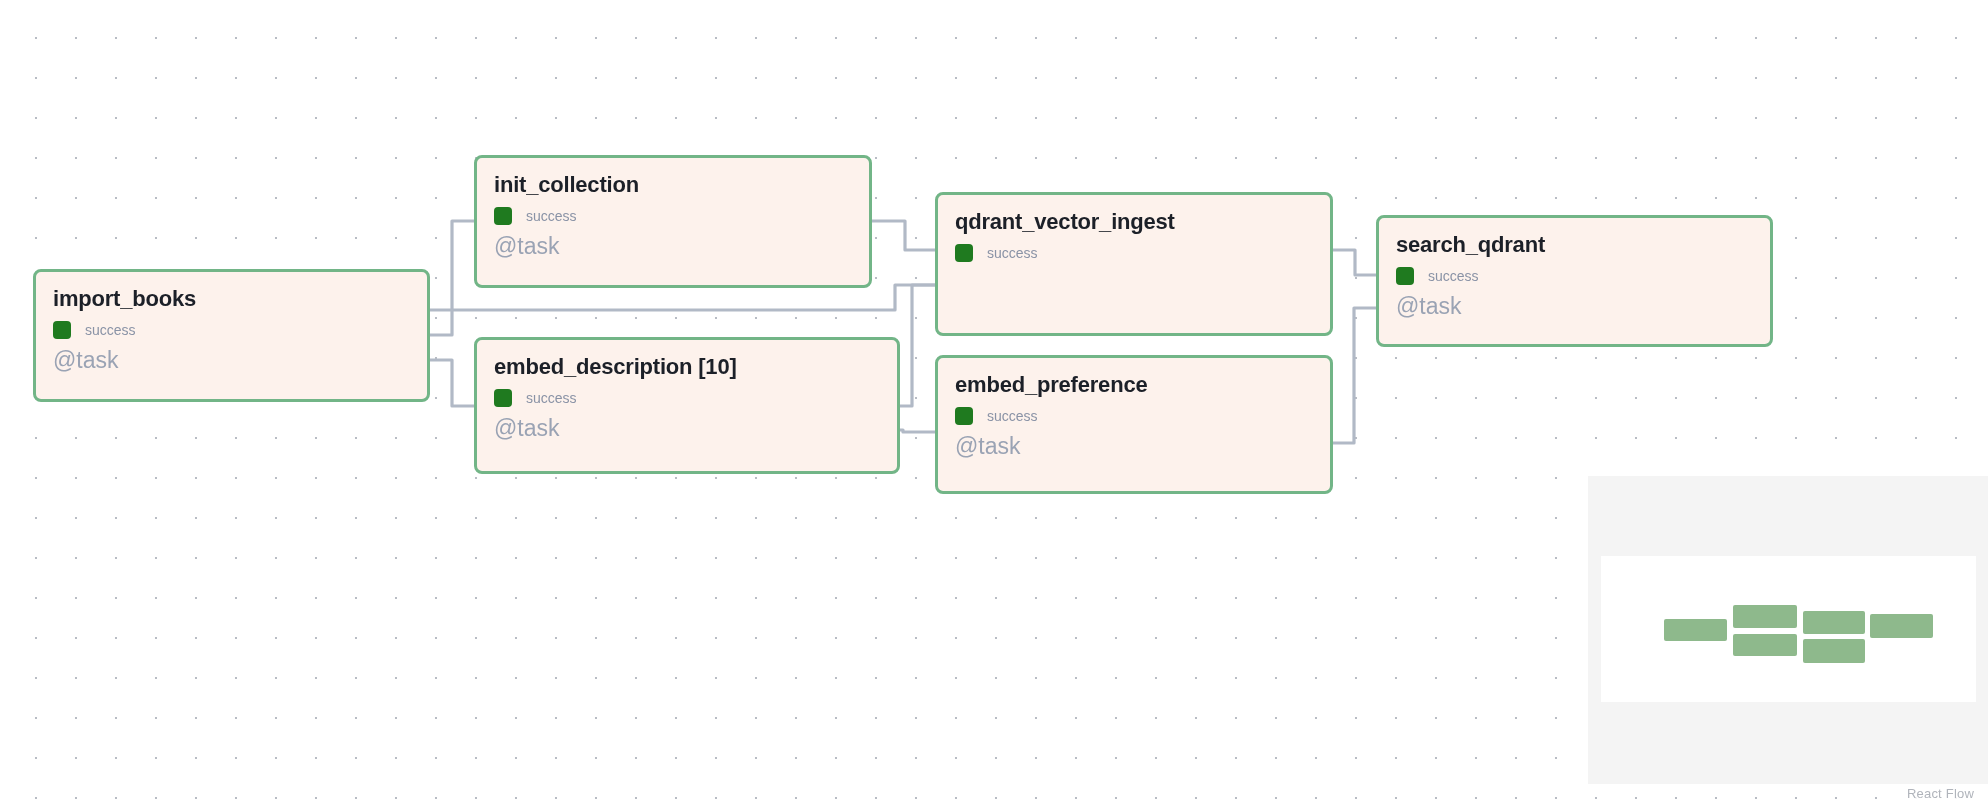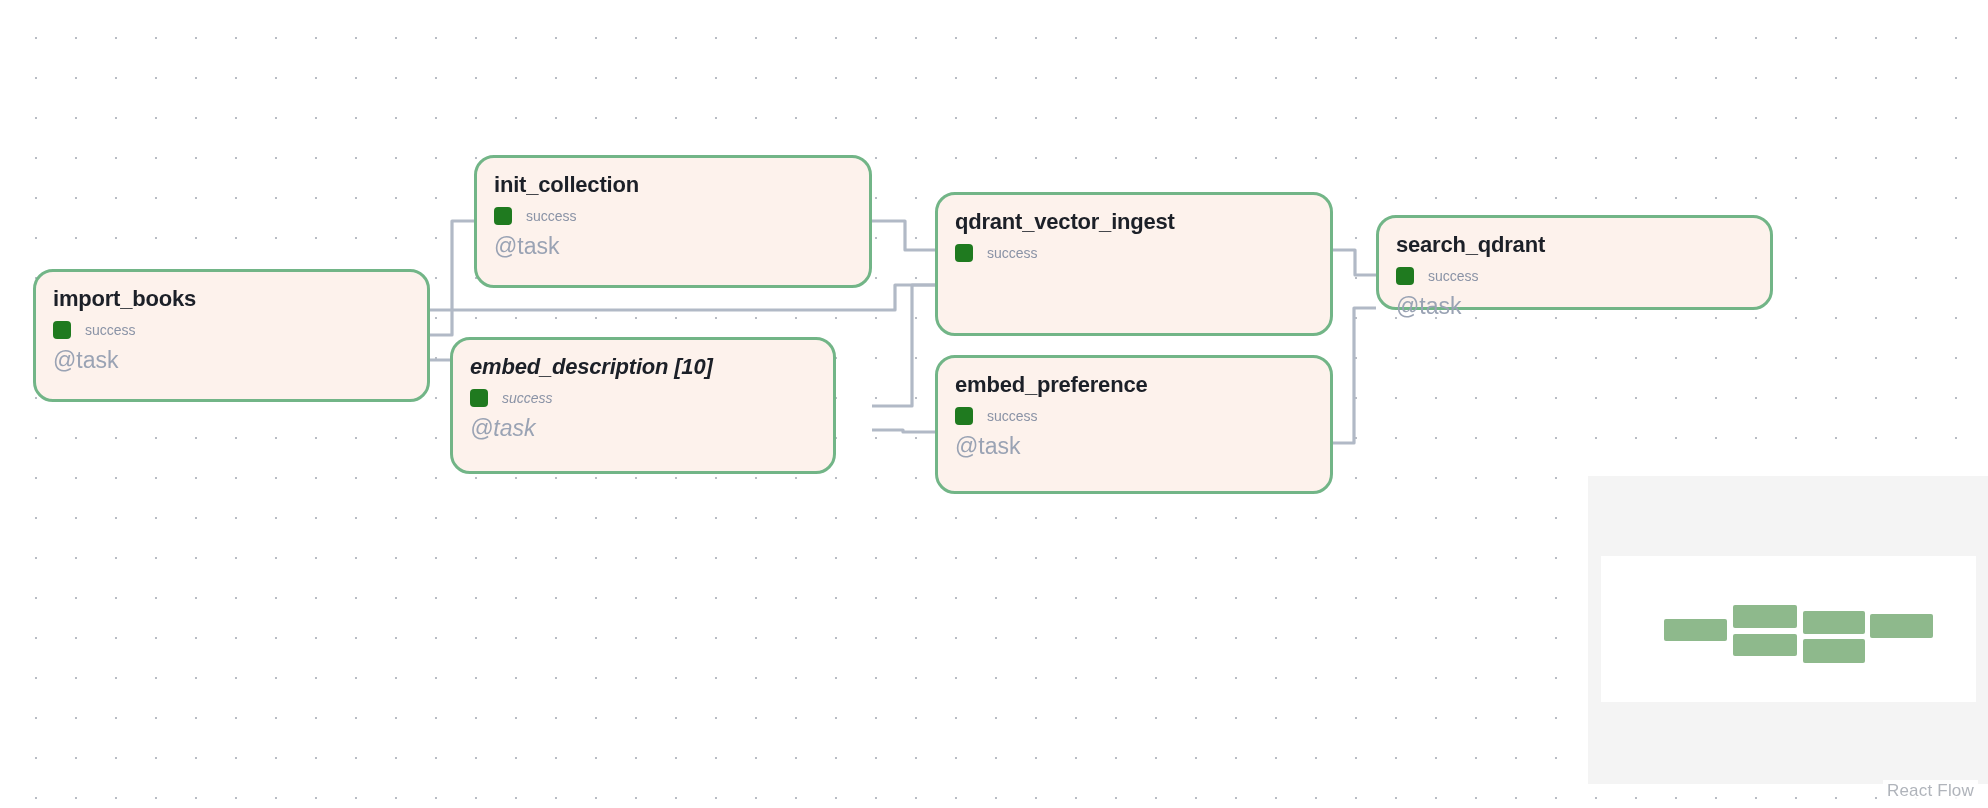--- a/index.html
+++ b/index.html
@@ -39,21 +39,21 @@
     stroke-linejoin: round;
     stroke-linecap: butt;
   }
 
   
   .node {
     position: absolute;
     box-sizing: border-box;
     background: #fdf2ec;
     border: 3px solid #72b587;
-    border-radius: 20px;
+    border-radius: 8px;
     padding: 14px 17px 24px 17px;
     cursor: pointer;
   }
   .node-title {
     font-size: 22px;
     font-weight: bold;
     color: #1c2028;
     letter-spacing: -0.2px;
     line-height: 1.15;
     white-space: nowrap;
@@ -108,21 +108,21 @@
     position: absolute;
     background: #8eb98c;
     border-radius: 2px;
   }
 
   
   #attribution {
     position: absolute;
     right: 10px;
     bottom: 6px;
-    font-size: 17px;
+    font-size: 13px;
     color: #b0b4bb;
     letter-spacing: 0.2px;
     background: rgba(255,255,255,0.85);
     padding: 1px 4px;
   }
 </style>
 </head>
 <body>
 
 <div id="canvas">
@@ -157,21 +157,21 @@
 
   <div class="node" style="left:474px; top:155px; width:398px; height:133px;">
     <div class="node-title">init_collection</div>
     <div class="node-status-row">
       <span class="status-swatch"></span>
       <span class="status-text">success</span>
     </div>
     <div class="node-meta">@task</div>
   </div>
 
-  <div class="node" style="left:450px; top:337px; width:386px; height:137px;font-style:italic;">
+  <div class="node" style="left:474px; top:337px; width:426px; height:137px;">
     <div class="node-title">embed_description [10]</div>
     <div class="node-status-row">
       <span class="status-swatch"></span>
       <span class="status-text">success</span>
     </div>
     <div class="node-meta">@task</div>
   </div>
 
   <div class="node" style="left:935px; top:192px; width:398px; height:144px;">
     <div class="node-title">qdrant_vector_ingest</div>
@@ -183,21 +183,21 @@
 
   <div class="node" style="left:935px; top:355px; width:398px; height:139px;">
     <div class="node-title">embed_preference</div>
     <div class="node-status-row">
       <span class="status-swatch"></span>
       <span class="status-text">success</span>
     </div>
     <div class="node-meta">@task</div>
   </div>
 
-  <div class="node" style="left:1376px; top:215px; width:397px; height:95px;">
+  <div class="node" style="left:1376px; top:215px; width:397px; height:132px;">
     <div class="node-title">search_qdrant</div>
     <div class="node-status-row">
       <span class="status-swatch"></span>
       <span class="status-text">success</span>
     </div>
     <div class="node-meta">@task</div>
   </div>
 
   <div id="minimap">
     <div class="minimap-mask"></div>

